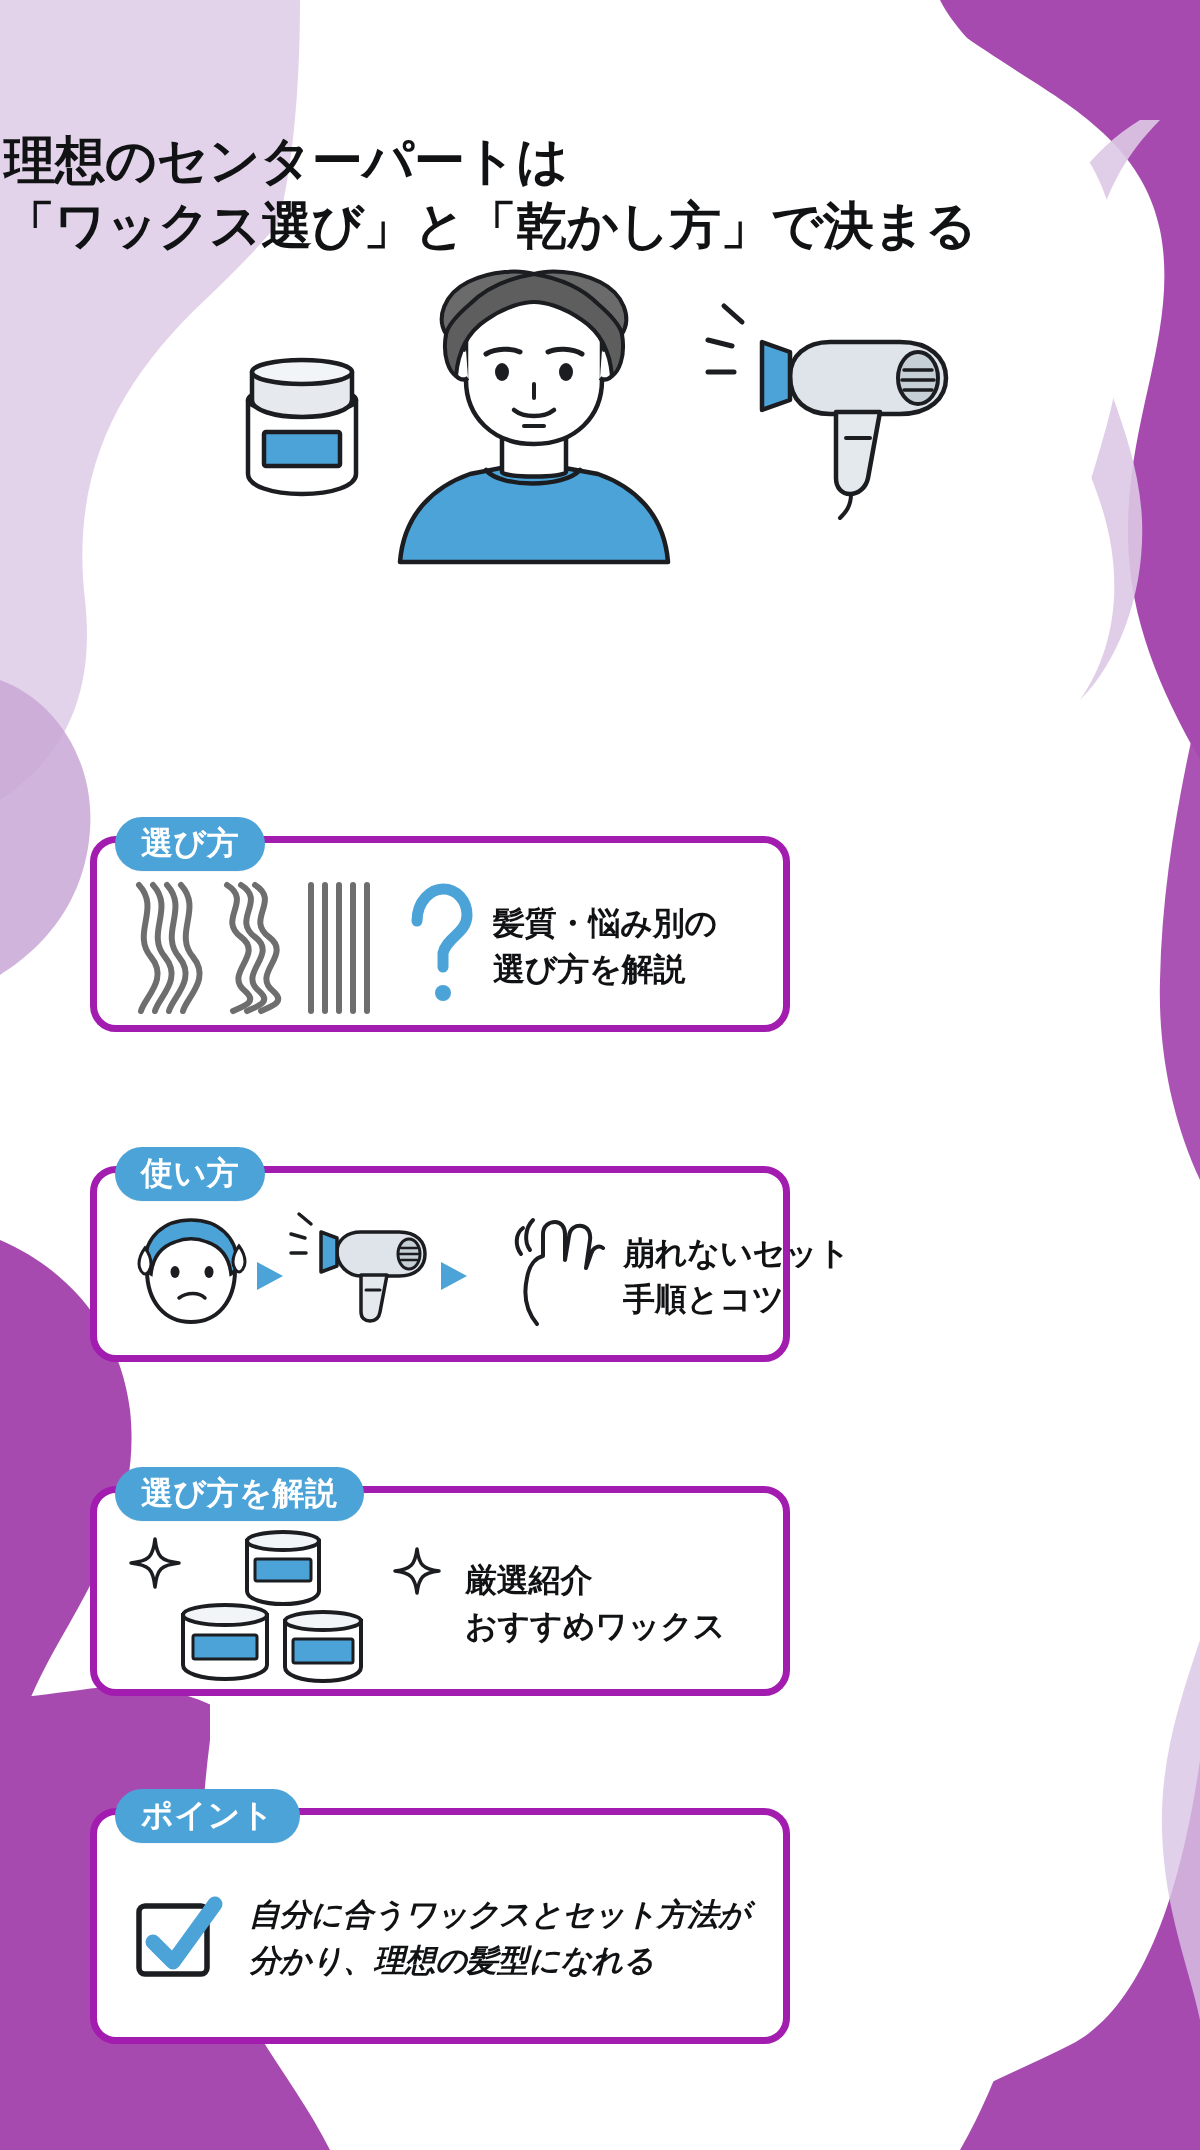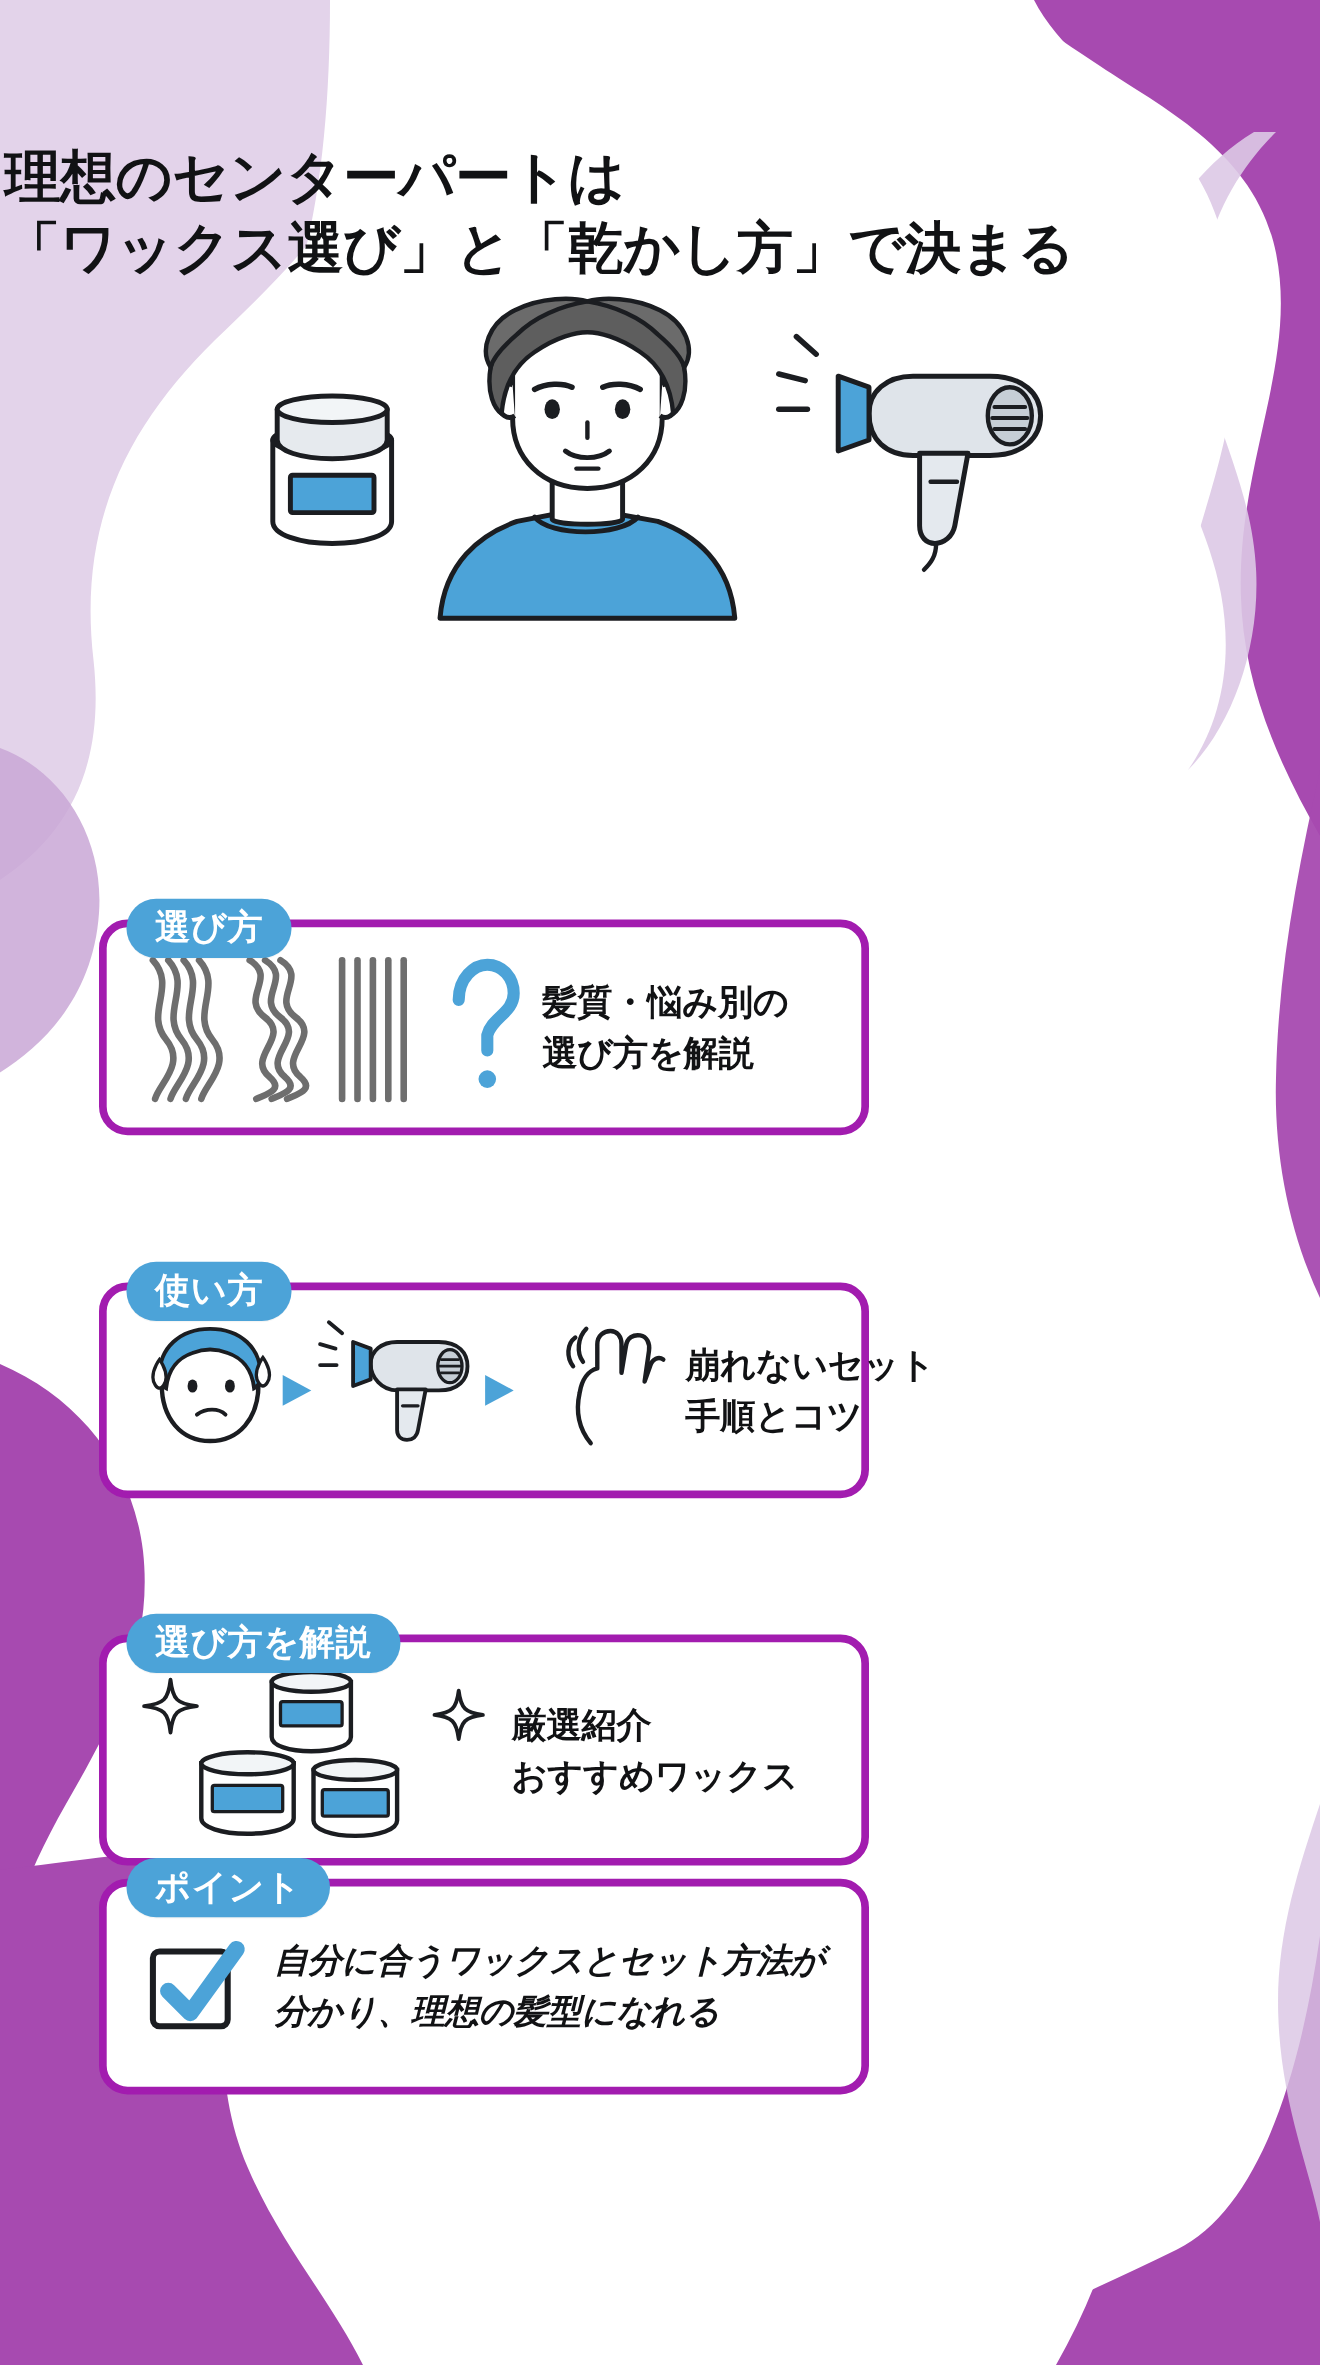--- a/index.html
+++ b/index.html
@@ -88,20 +88,21 @@
     letter-spacing: 0.5px;
     white-space: nowrap;
   }
 
   .card-body {
     display: flex;
     align-items: center;
     height: 100%;
     padding: 0 10px 0 24px;
     gap: 18px;
+    margin-top: 12px;
   }
   .card-icons {
     flex: 0 0 auto;
     display: flex;
     align-items: center;
     justify-content: center;
   }
   .card-text {
     flex: 1 1 auto;
     font-size: 32px;
@@ -345,21 +346,21 @@
           </g>
         </svg>
       </div>
       <div class="card-text" style="margin-left:-4px;">
         <span class="l">厳選紹介</span>
         <span class="l">おすすめワックス</span>
       </div>
     </div>
   </div>
 
-  <div class="card card-4" style="top:1708px; height:196px;">
+  <div class="card card-4" style="top:1808px; height:236px;">
     <div class="badge">
       <span class="badge-label">ポイント</span>
     </div>
     <div class="card-body">
       <div class="card-icons">
         <svg width="92" height="92" viewBox="0 0 92 92">
           <rect x="8" y="14" width="68" height="68" rx="6" fill="#ffffff" stroke="#1b1d21" stroke-width="5.5"></rect>
           <path d="M22,50 L42,70 L84,12" fill="none" stroke="#4ca3d8" stroke-width="15" stroke-linecap="round" stroke-linejoin="round"></path>
         </svg>
       </div>

